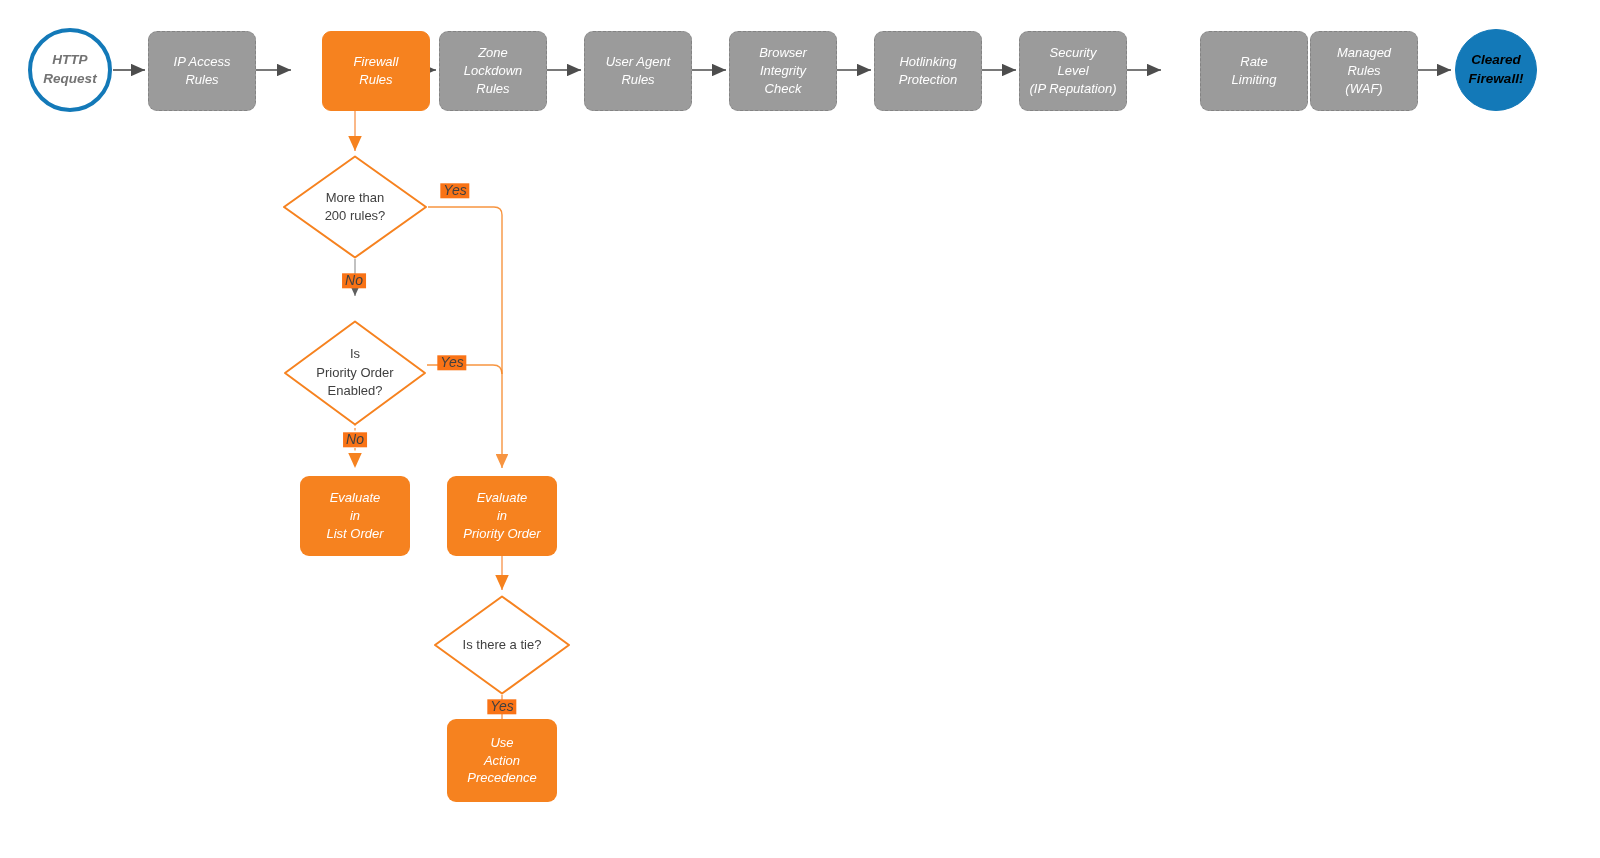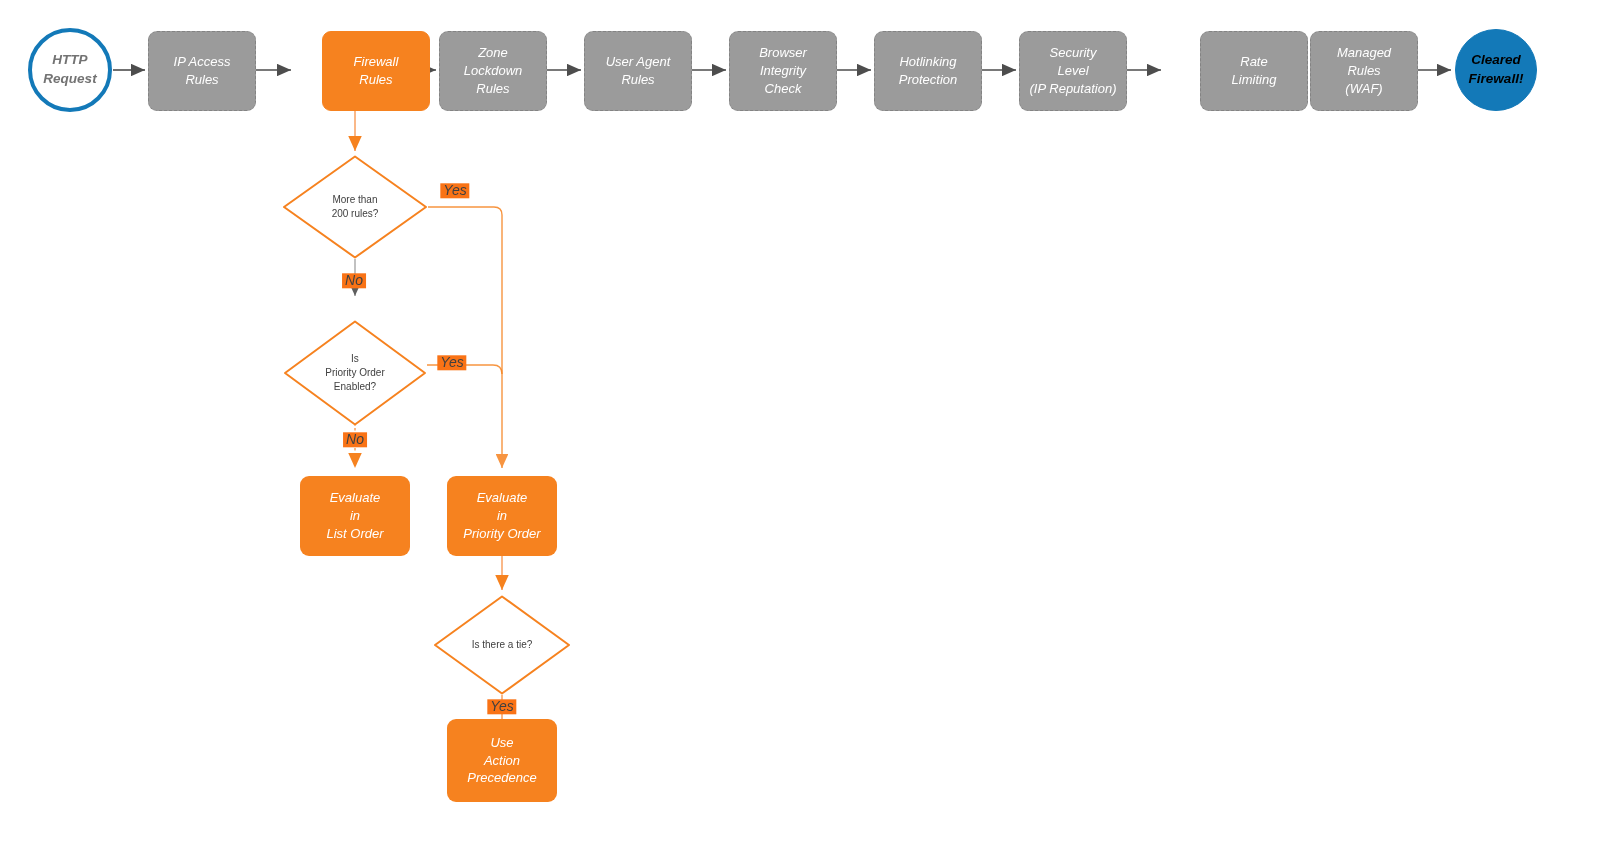--- a/index.html
+++ b/index.html
@@ -68,21 +68,21 @@
   }
   .diamond { position: absolute; }
   .diamond svg { position: absolute; left: 0; top: 0; }
   .diamond .dlabel {
     position: absolute;
     left: 0; top: 0; right: 0; bottom: 0;
     display: flex;
     align-items: center;
     justify-content: center;
     text-align: center;
-    font-size: 10px;
+    font-size: 13px;
     color: #404040;
     line-height: 1.42;
     white-space: pre-line;
   }
   .edge-label {
     position: absolute;
     transform: translate(-50%, -50%);
     font-style: italic;
     font-size: 14px;
     color: #404040;

